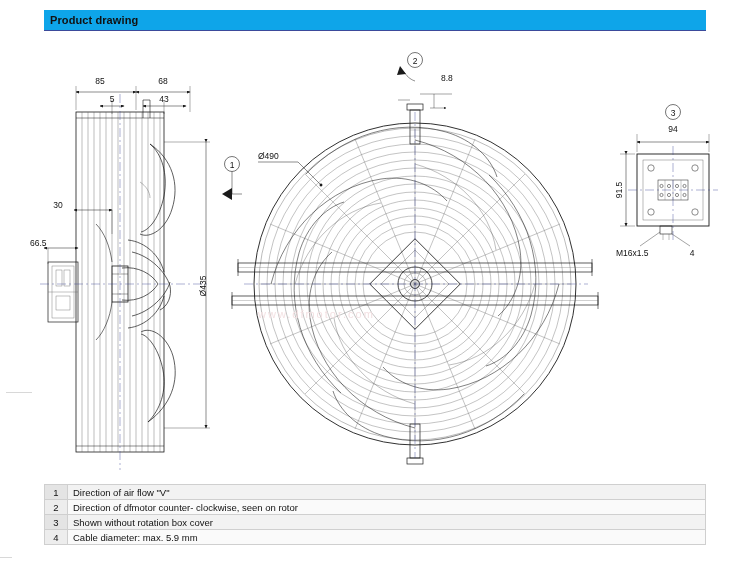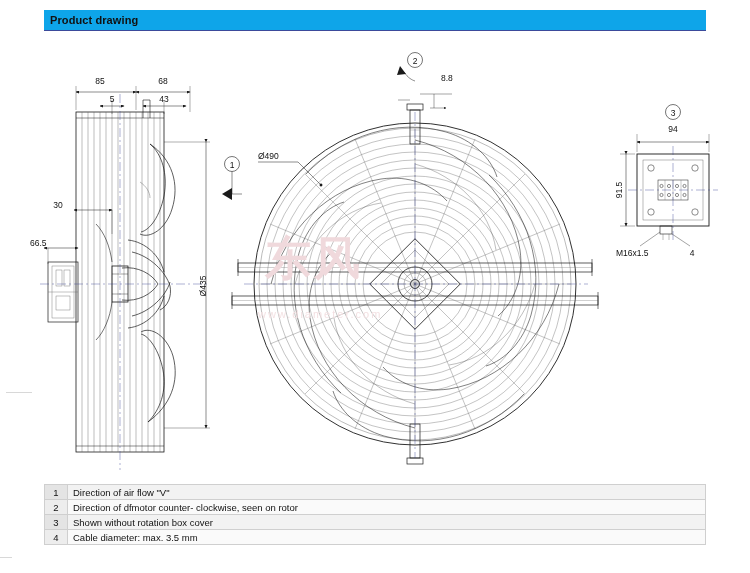--- a/index.html
+++ b/index.html
@@ -381,37 +381,36 @@
         <text x="616" y="222" text-anchor="start">M16x1.5</text>
       </g>
 
       <g>
         <circle cx="673" cy="78" r="7.5" fill="none" stroke="#1a1a1a" stroke-width="0.6"></circle>
         <text x="673" y="81.5" font-size="8.5" text-anchor="middle" fill="#111" font-family="Liberation Sans, sans-serif">3</text>
       </g>
     </svg>
   </div>
 
-  <div class="watermark">东风</div>
-  <div class="watermark2">www.diameter.com</div>
+  <div class="watermark2">www.dfmotor.com</div>
 
   <table class="legend">
     <tbody>
       <tr>
         <td class="num">1</td>
         <td class="txt">Direction of air flow "V"</td>
       </tr>
       <tr>
         <td class="num">2</td>
         <td class="txt">Direction of dfmotor counter- clockwise, seen on rotor</td>
       </tr>
       <tr>
         <td class="num">3</td>
         <td class="txt">Shown without rotation box cover</td>
       </tr>
       <tr>
         <td class="num">4</td>
-        <td class="txt">Cable diameter: max. 3.5 mm</td>
+        <td class="txt">Cable diameter: max. 5.9 mm</td>
       </tr>
     </tbody>
   </table>
 
 </div>
 
 </body></html>

